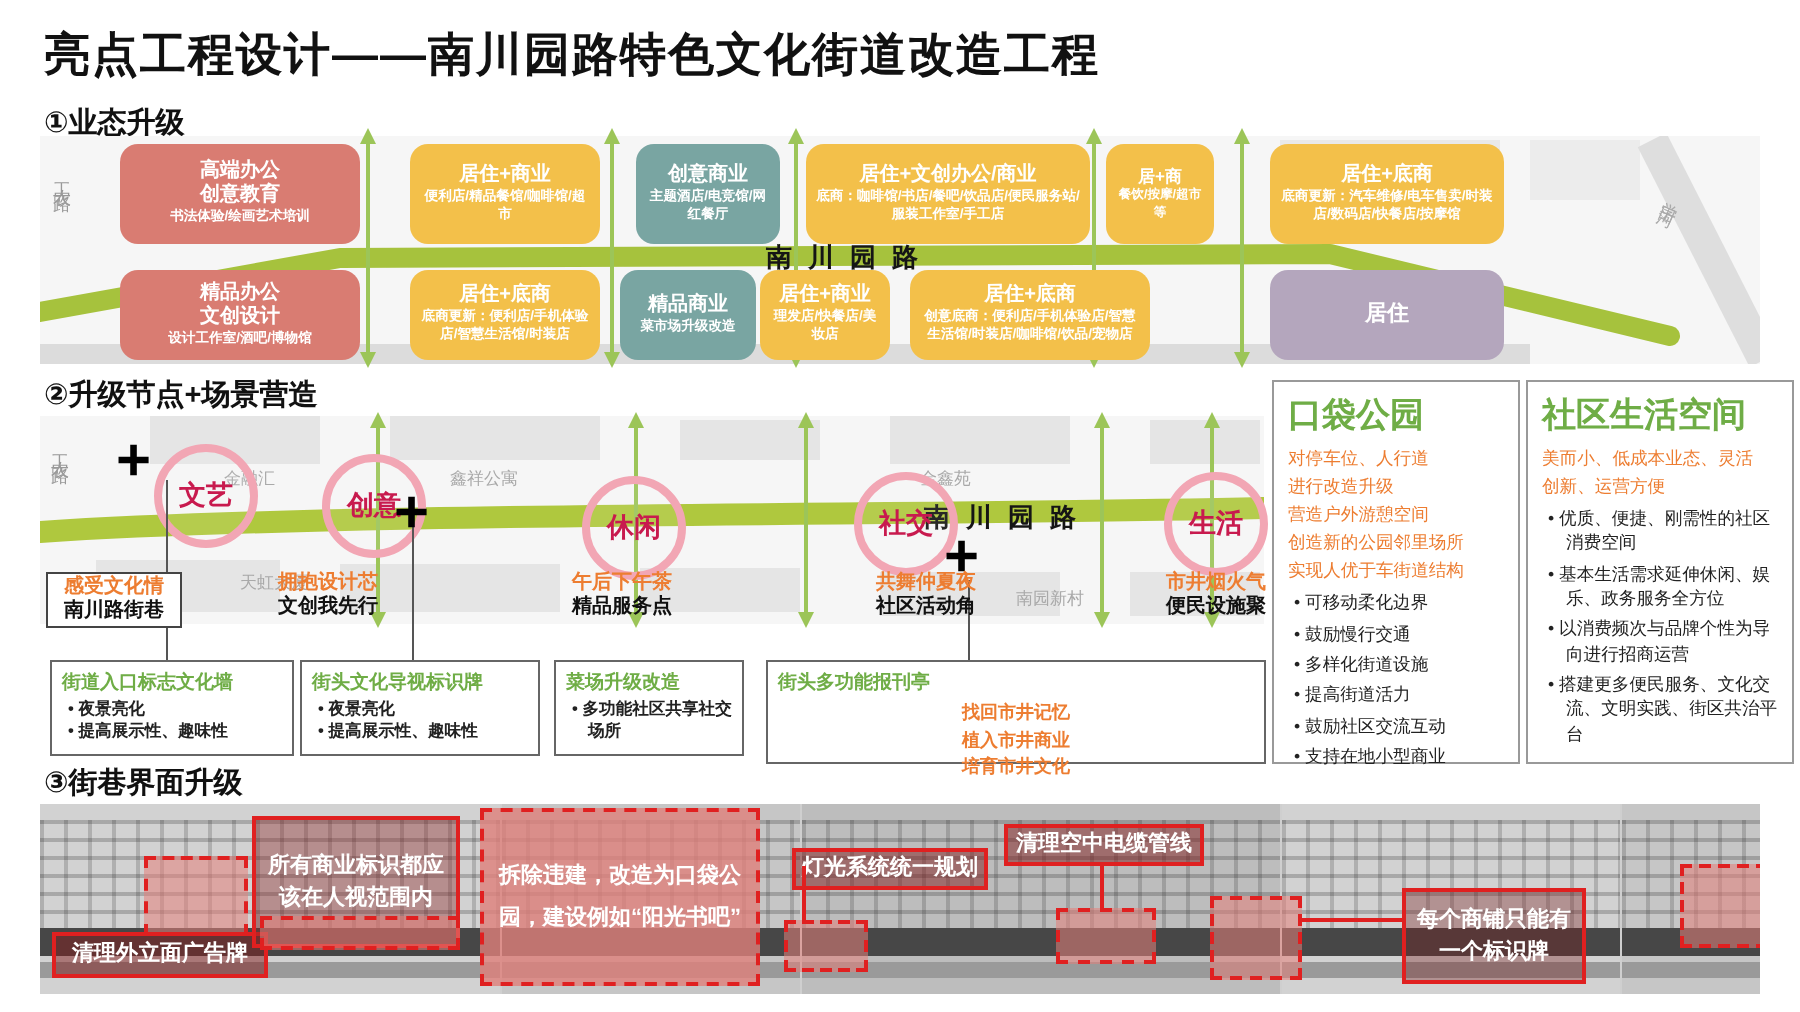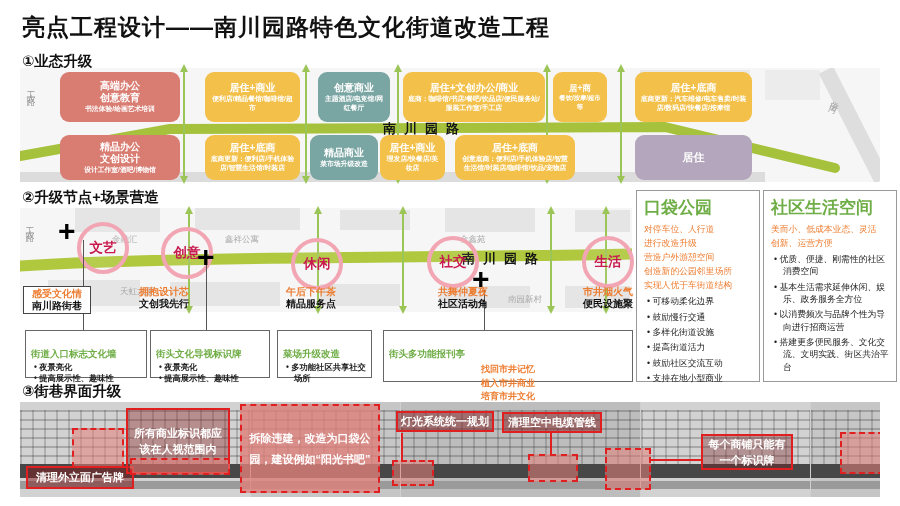--- a/index.html
+++ b/index.html
@@ -31,21 +31,21 @@
   
   .circle{position:absolute;width:52px;height:52px;border:4px solid #F2A6B4;border-radius:50%;
           display:flex;align-items:center;justify-content:center;font-weight:bold;font-size:13.5px;
           color:#C81A4E;box-sizing:border-box;background:rgba(255,255,255,0.08);}
   .plus{position:absolute;font-size:30px;font-weight:bold;color:#000;line-height:1;}
   .np{position:absolute;width:66px;text-align:center;font-weight:bold;font-size:10px;line-height:1.2;}
   .np .o{color:#ED7D31;} .np .k{color:#111;}
   .np.boxed{border:1px solid #444;background:#fff;padding:1px 0;}
   .ll{position:absolute;width:1px;background:#555;}
   
-  .tbox{position:absolute;border:1px solid #666;background:#fff;padding:17px 5px;box-sizing:border-box;}
+  .tbox{position:absolute;border:1px solid #666;background:#fff;padding:4px 5px;box-sizing:border-box;}
   .tbox h4{margin:0 0 1px 0;color:#6FAD46;font-size:9.5px;font-weight:bold;}
   .bl{font-size:8.3px;font-weight:bold;color:#222;padding-left:11px;text-indent:-8px;line-height:1.35;}
   .bl::before{content:"•  ";}
   .klines{color:#ED7D31;font-weight:bold;font-size:9px;line-height:1.5;text-align:center;margin-top:2px;}
   
   .panel{position:absolute;border:1px solid #999;background:#fff;padding:5px 7px;box-sizing:border-box;}
   .panel h3{margin:0 0 3px 0;color:#6FAD46;font-size:17px;font-weight:bold;}
   .porange{color:#ED7D31;font-size:8.8px;line-height:1.6;}
   .pb{font-size:8.8px;color:#222;line-height:1.4;padding-left:12px;text-indent:-9px;margin-top:3px;}
   .pb::before{content:"•   ";}
@@ -268,28 +268,28 @@
 
     <div class="dashed" style="left:52px;top:26px;width:52px;height:40px;"></div>
     <div class="ann" style="left:6px;top:64px;width:108px;height:23px;">清理外立面广告牌</div>
     <div class="ann" style="left:106px;top:6px;width:104px;height:66px;background:rgba(140,40,40,0.4);">所有商业标识都应
 该在人视范围内</div>
     <div class="dashed" style="left:110px;top:56px;width:100px;height:17px;"></div>
 
     <div class="ann demol" style="left:220px;top:2px;width:140px;height:89px;">拆除违建，改造为口袋公
 园，建设例如“阳光书吧”</div>
 
-    <div class="ann" style="left:376px;top:9px;width:98px;height:21px;">灯光系统统一规划</div>
+    <div class="ann" style="left:376px;top:22px;width:98px;height:21px;">灯光系统统一规划</div>
     <div class="rl" style="left:381px;top:31px;width:2px;height:28px;"></div>
     <div class="dashed" style="left:372px;top:58px;width:42px;height:26px;"></div>
 
     <div class="ann" style="left:482px;top:10px;width:100px;height:21px;">清理空中电缆管线</div>
     <div class="rl" style="left:530px;top:31px;width:2px;height:21px;"></div>
     <div class="dashed" style="left:508px;top:52px;width:50px;height:28px;"></div>
 
     <div class="dashed" style="left:585px;top:46px;width:46px;height:42px;"></div>
     <div class="rl" style="left:631px;top:57px;width:50px;height:2px;"></div>
-    <div class="ann" style="left:681px;top:32px;width:92px;height:36px;background:rgba(120,30,30,0.35);">每个商铺只能有
+    <div class="ann" style="left:681px;top:42px;width:92px;height:48px;background:rgba(120,30,30,0.35);">每个商铺只能有
 一个标识牌</div>
     <div class="dashed" style="left:820px;top:30px;width:44px;height:42px;"></div>
   </div>
 
 </div>
 
 </body></html>

